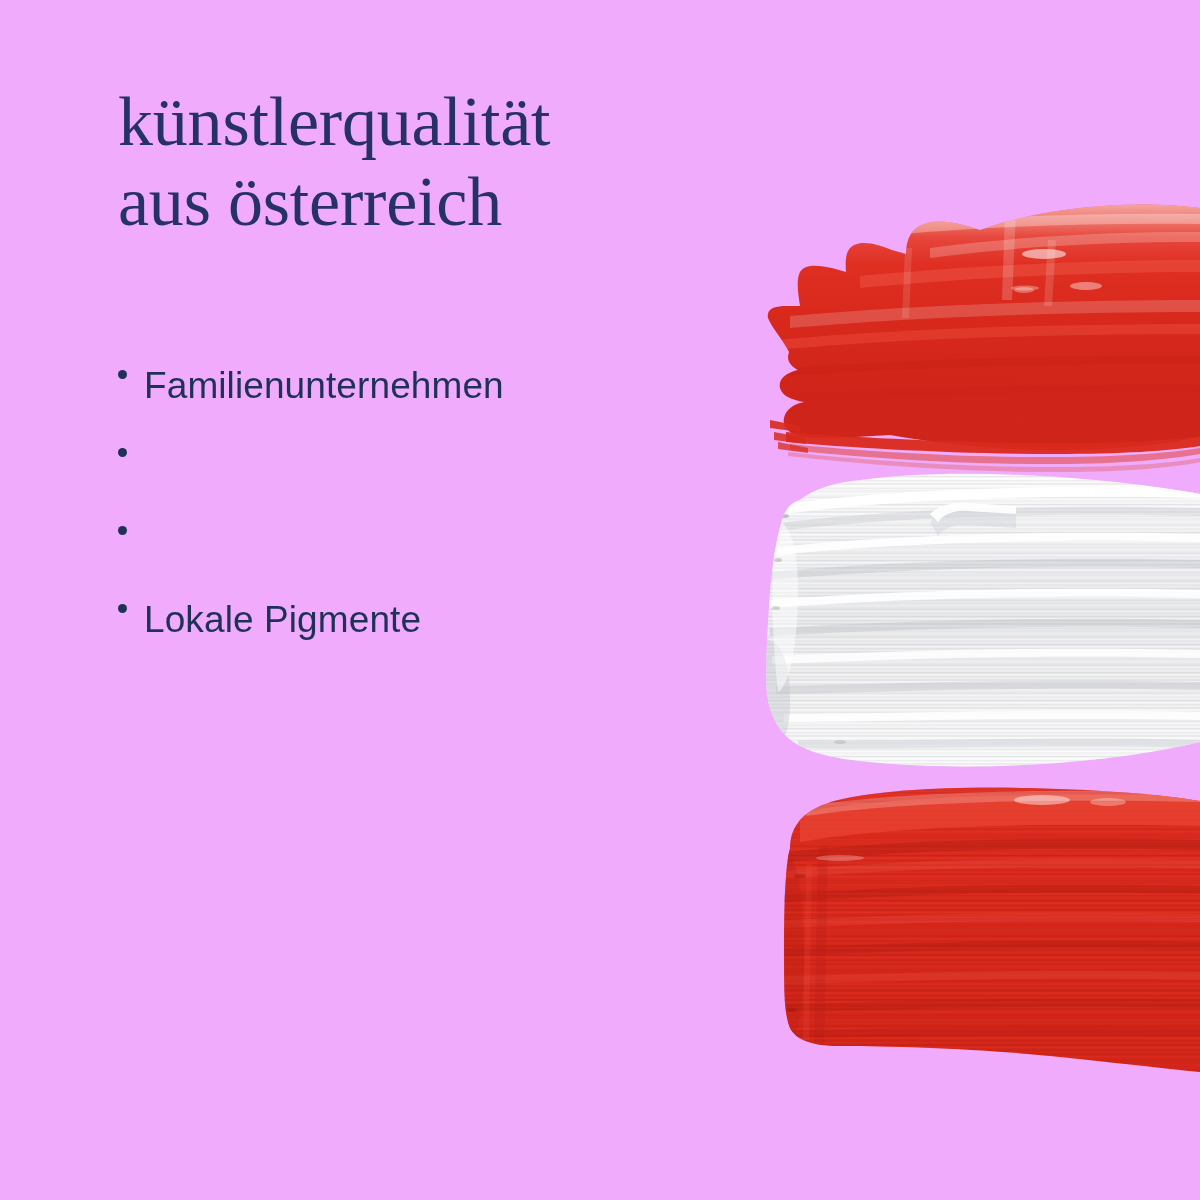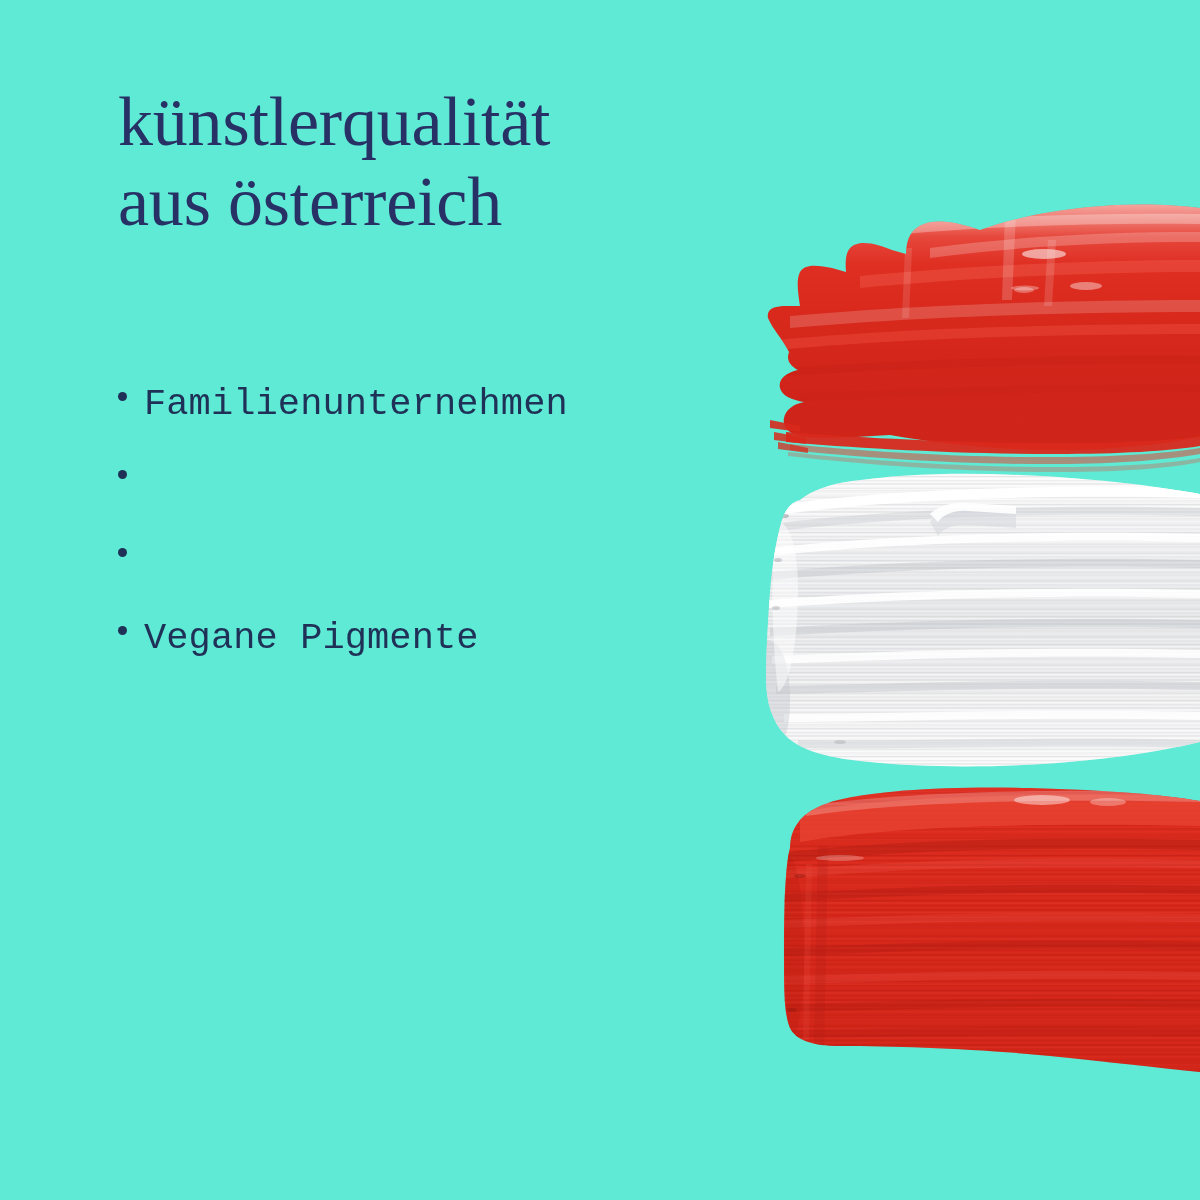--- a/index.html
+++ b/index.html
@@ -5,21 +5,21 @@
 <style>
   html, body {
     margin: 0;
     padding: 0;
     background: #ffffff;
   }
   #canvas {
     position: relative;
     width: 1200px;
     height: 1200px;
-    background: #5eead4;
+    background: #f0abfc;
     overflow: hidden;
     font-family: "Liberation Sans", sans-serif;
   }
 
   
   .text-col {
     position: absolute;
     left: 118px;
     top: 82px;
     width: 620px;
@@ -41,24 +41,24 @@
     position: absolute;
     left: 118px;
     top: 365px;
     width: 640px;
     margin: 0;
     padding: 0;
     list-style: none;
   }
   .bullet-item {
     display: flex;
-    align-items: center;
+    align-items: flex-start;
     height: 78px;
     color: #1f3157;
-    font-family: Liberation Mono, monospace;
+    font-family: Liberation Sans, sans-serif;
     font-size: 37px;
     font-weight: 400;
     letter-spacing: 0.1px;
   }
   .bullet-dot {
     width: 26px;
     flex: 0 0 26px;
     color: #1f3157;
     font-size: 30px;
     line-height: 1;
@@ -107,21 +107,21 @@
       <span class="bullet-label">Familienunternehmen</span>
     </li>
     <li class="bullet-item">
       <span class="bullet-dot"></span>
     </li>
     <li class="bullet-item">
       <span class="bullet-dot"></span>
     </li>
     <li class="bullet-item">
       <span class="bullet-dot"></span>
-      <span class="bullet-label">Vegane Pigmente</span>
+      <span class="bullet-label">Lokale Pigmente</span>
     </li>
   </ul>
 
   <div class="strokes">
     <svg width="1200" height="1200" viewBox="0 0 1200 1200" xmlns="http://www.w3.org/2000/svg">
       <defs>
 
         <linearGradient id="redTopGrad" x1="0" y1="0" x2="0" y2="1">
           <stop offset="0%" stop-color="#e8392a"></stop>
           <stop offset="18%" stop-color="#e23125"></stop>

